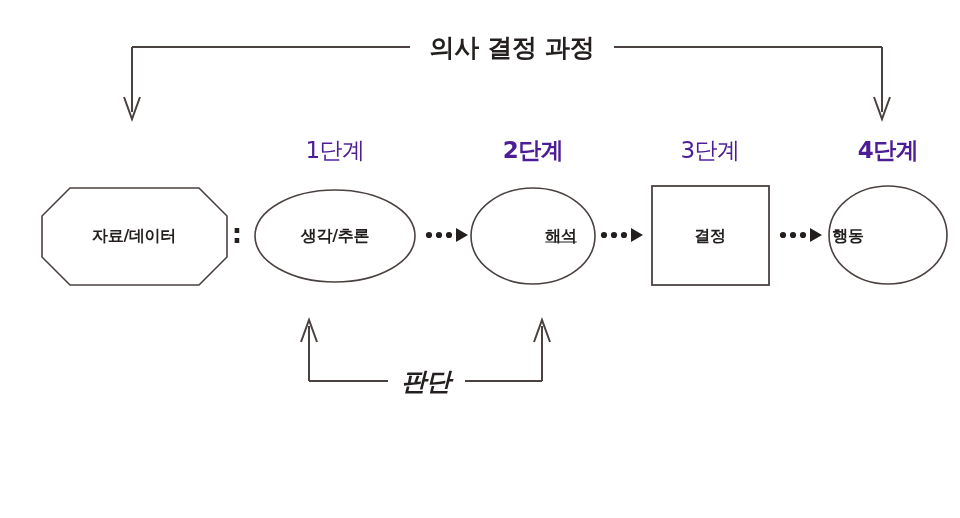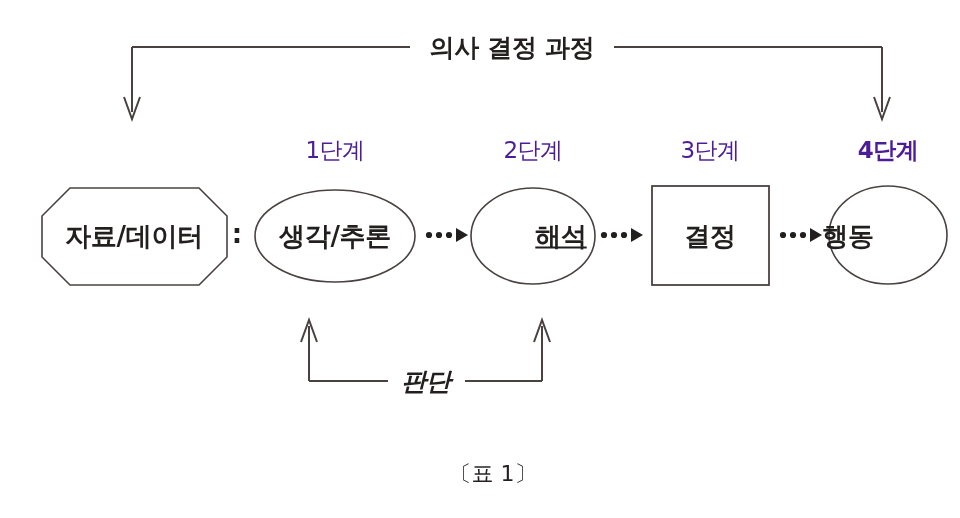--- a/index.html
+++ b/index.html
@@ -20,21 +20,21 @@
   #diagram-svg {
     position: absolute;
     left: 0;
     top: 0;
     width: 960px;
     height: 518px;
   }
   .node-label {
     position: absolute;
     font-weight: bold;
-    font-size: 26px;
+    font-size: 16px;
     color: #231f1e;
     white-space: nowrap;
     text-align: center;
     letter-spacing: -0.3px;
   }
   .stage-label {
     position: absolute;
     font-size: 23px;
     color: #4c1d95;
     white-space: nowrap;
@@ -133,30 +133,29 @@
 
       <path d="M297 381 H 376" stroke="#4a4240" stroke-width="2" fill="none"></path>
 
       <path d="M453 381 H 530" stroke="#4a4240" stroke-width="2" fill="none"></path>
     </g>
   </svg>
 
   <div class="bracket-label ctr" style="left:500px; top:47px;">의사 결정 과정</div>
 
   <div class="stage-label ctr" style="left:323px; top:150px;">1단계</div>
-  <div class="stage-label ctr" style="left:521px; top:150px;">2단계</div>
+  <div class="stage-label ctr" style="left:521px; top:150px;font-weight:bold;">2단계</div>
   <div class="stage-label ctr" style="left:698px; top:150px;">3단계</div>
   <div class="stage-label ctr" style="left:876px; top:150px;font-weight:bold;">4단계</div>
 
   <div class="node-label ctr" style="left:122px; top:236px;">자료/데이터</div>
 
   <div class="colon-sep ctr" style="left:225px; top:234px;">:</div>
 
   <div class="node-label ctr" style="left:323px; top:236px;">생각/추론</div>
   <div class="node-label ctr" style="left:549px; top:236px;text-decoration:underline;">해석</div>
   <div class="node-label ctr" style="left:698px; top:236px;text-align:center;">결정</div>
   <div class="node-label ctr" style="left:836px; top:236px;text-align:right;">행동</div>
 
   <div class="bracket-label ctr" style="left:414px; top:381px;font-style:italic;">판단</div>
 
-  <div class="caption ctr" style="left:481px; top:474px;">〔표 1〕</div>
 
 </div>
 
 </body></html>

